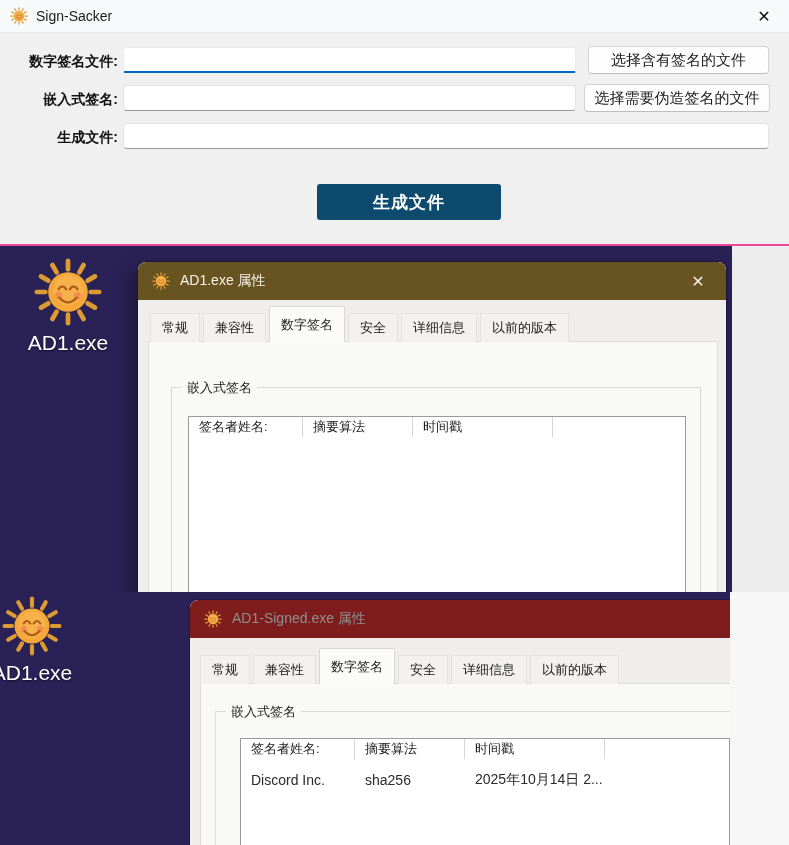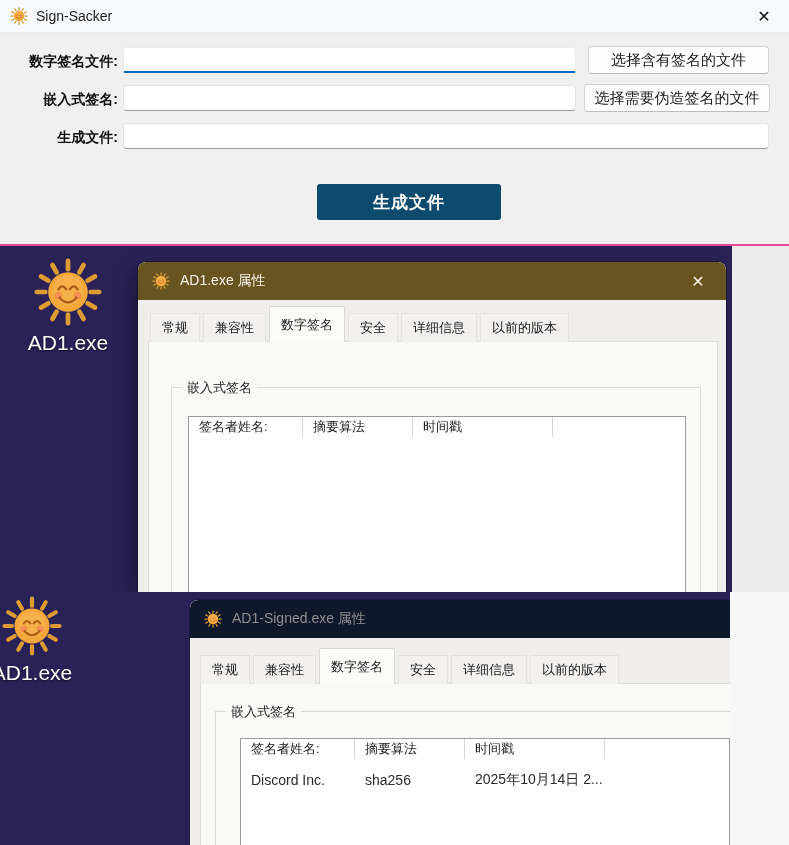--- a/index.html
+++ b/index.html
@@ -53,21 +53,21 @@
   .dlg1 .dlg-title { color:#f7f3ea; }
   .dlg1 .dlg-close { color:#f3eee2; }
   .dlg1 .tabs { left:12px; top:44px; }
   .dlg1 .tab-panel { left:10px; top:79px; right:8px; bottom:0; }
   .dlg1 .groupbox { left:22px; top:45px; right:16px; bottom:-2px; }
   .dlg1 .listbox { left:16px; top:28px; right:14px; height:177px; }
   
   .band3 { position:absolute; left:0; top:592px; width:789px; height:253px; background:#f7f7f7; }
   .band3 .desktop { left:0; top:0; width:730px; height:253px; }
   .dlg2 { left:190px; top:8px; width:540px; height:245px; background:#efeeed; border-radius:8px 0 0 0; box-shadow:0 0 0 1px rgba(20,16,50,.45); }
-  .dlg2 .dlg-titlebar { background:#0f172a; border-radius:8px 0 0 0; }
+  .dlg2 .dlg-titlebar { background:#7f1d1d; border-radius:8px 0 0 0; }
   .dlg2 .dlg-title { color:#8f8f8f; }
   .dlg2 .tabs { left:10px; top:48px; }
   .dlg2 .tab-panel { left:10px; top:83px; right:-2px; bottom:-2px; }
   .dlg2 .groupbox { left:14px; top:27px; right:-4px; bottom:-4px; }
   .dlg2 .listbox { left:24px; top:26px; width:490px; height:120px; }
 </style>
 </head>
 <body>
 
 <svg width="0" height="0" style="position:absolute">

